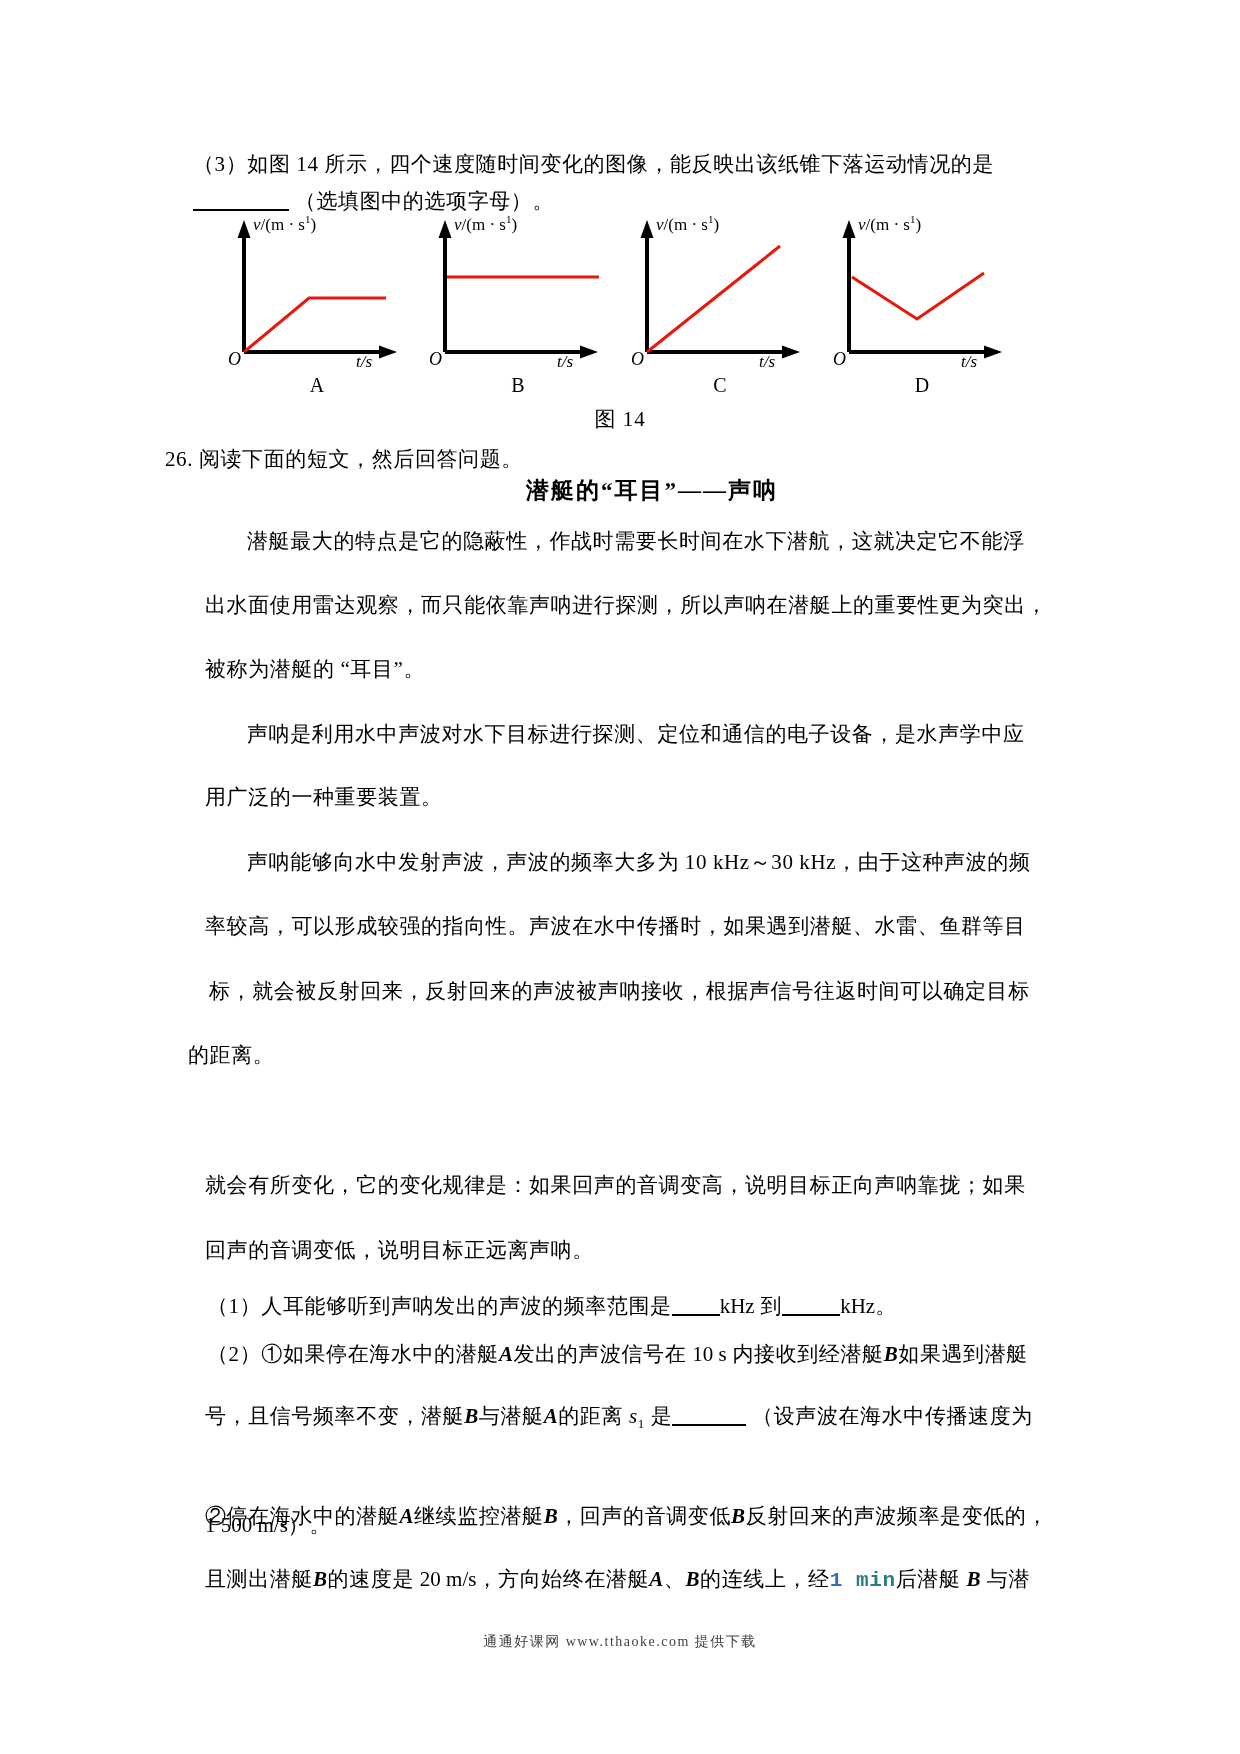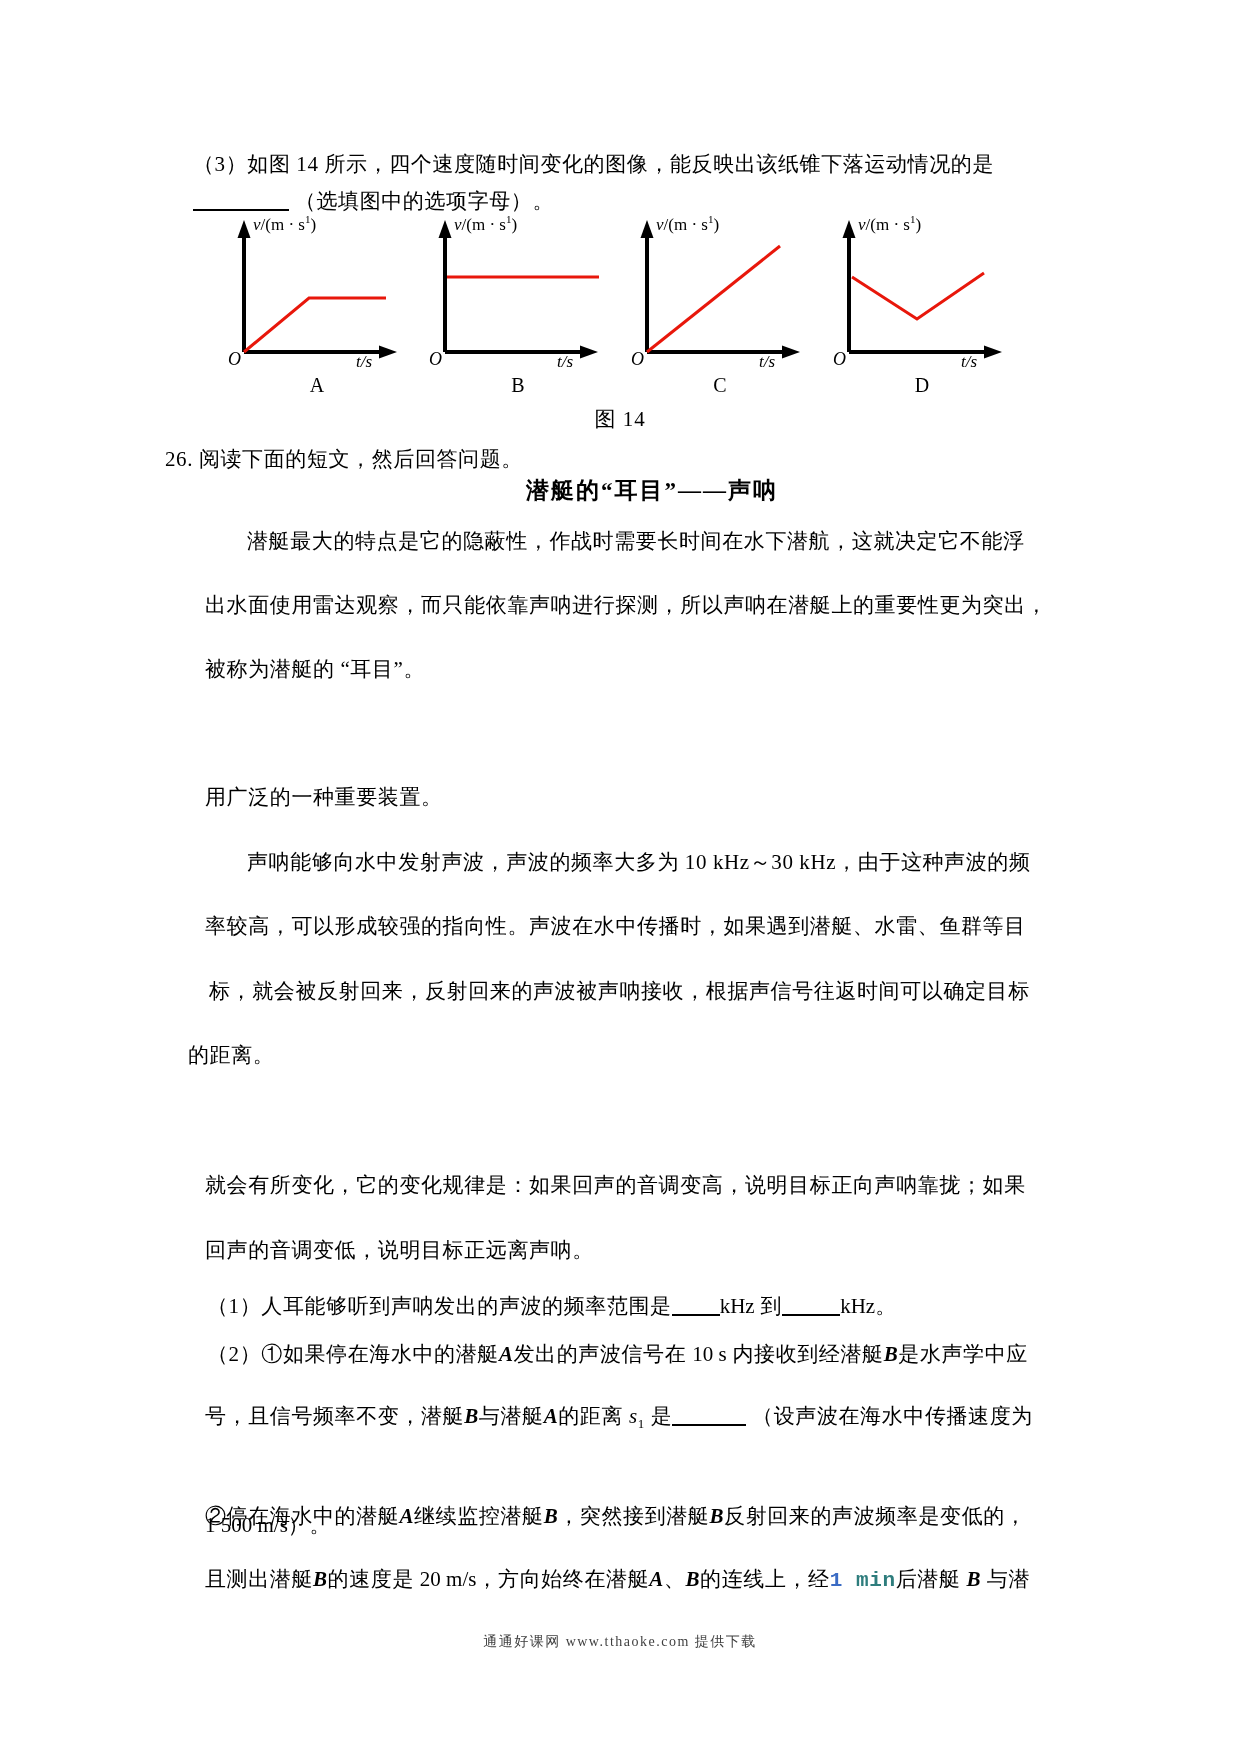--- a/index.html
+++ b/index.html
@@ -109,29 +109,30 @@
   </div>
 
   <div class="line center caption-line" style="top:406px;">图 14</div>
 
   <div class="line" style="left:165px; top:446px;">26. 阅读下面的短文，然后回答问题。</div>
   <div class="line center title-line" style="top:477px;padding-left:32px;">潜艇的“耳目”——声呐</div>
 
   <div class="line" style="left:205px; top:592px;">出水面使用雷达观察，而只能依靠声呐进行探测，所以声呐在潜艇上的重要性更为突出，</div>
   <div class="line" style="left:247px; top:528px;">潜艇最大的特点是它的隐蔽性，作战时需要长时间在水下潜航，这就决定它不能浮</div>
   <div class="line" style="left:205px; top:656px;text-align:right;">被称为潜艇的 “耳目”。</div>
+  <div class="line" style="left:247px; top:721px;">声呐是利用水中声波对水下目标进行探测、定位和通信的电子设备，是水声学中应</div>
   <div class="line" style="left:205px; top:784px;">用广泛的一种重要装置。</div>
   <div class="line" style="left:247px; top:849px;">声呐能够向水中发射声波，声波的频率大多为 10 kHz～30 kHz，由于这种声波的频</div>
   <div class="line" style="left:205px; top:913px;">率较高，可以形成较强的指向性。声波在水中传播时，如果遇到潜艇、水雷、鱼群等目</div>
   <div class="line" style="left:209px; top:978px;">标，就会被反射回来，反射回来的声波被声呐接收，根据声信号往返时间可以确定目标</div>
   <div class="line" style="left:188px; top:1042px;">的距离。</div>
   <div class="line" style="left:205px; top:1172px;">就会有所变化，它的变化规律是：如果回声的音调变高，说明目标正向声呐靠拢；如果</div>
   <div class="line" style="left:205px; top:1237px;">回声的音调变低，说明目标正远离声呐。</div>
 
   <div class="line" style="left:207px; top:1293px;"><span>（1）人耳能够听到声呐发出的声波的频率范围是</span><span class="seg-blank" style="width: 48px;"></span><span class="seg-lat">kHz</span><span> 到</span><span class="seg-blank" style="width: 58px;"></span><span class="seg-lat">kHz</span><span>。</span></div>
-  <div class="line" style="left:207px; top:1341px;"><span>（2）①如果停在海水中的潜艇</span><span class="seg-var">A</span><span>发出的声波信号在 </span><span class="seg-lat">10 s</span><span> 内接收到经潜艇</span><span class="seg-var">B</span><span>是水声学中应</span></div>
+  <div class="line" style="left:207px; top:1341px;"><span>（2）①如果停在海水中的潜艇</span><span class="seg-var">A</span><span>发出的声波信号在 </span><span class="seg-lat">10 s</span><span> 内接收到经潜艇</span><span class="seg-var">B</span><span>如果遇到潜艇</span></div>
   <div class="line" style="left:205px; top:1403px;"><span>号，且信号频率不变，潜艇</span><span class="seg-var">B</span><span>与潜艇</span><span class="seg-var">A</span><span>的距离 </span><span class="seg-vs">s</span><sub class="seg-sub">1</sub><span> 是</span><span class="seg-blank" style="width: 74px;"></span><span> （设声波在海水中传播速度为</span></div>
   <div class="line" style="left:205px; top:1512px;text-align:center;"><span class="seg-lat">1 500 m/s</span><span>）。</span></div>
-  <div class="line" style="left:205px; top:1503px;"><span>②停在海水中的潜艇</span><span class="seg-var">A</span><span>继续监控潜艇</span><span class="seg-var">B</span><span>，突然接到潜艇</span><span class="seg-var">B</span><span>反射回来的声波频率是变低的，</span></div>
+  <div class="line" style="left:205px; top:1503px;"><span>②停在海水中的潜艇</span><span class="seg-var">A</span><span>继续监控潜艇</span><span class="seg-var">B</span><span>，回声的音调变低</span><span class="seg-var">B</span><span>反射回来的声波频率是变低的，</span></div>
   <div class="line" style="left:205px; top:1566px;"><span>且测出潜艇</span><span class="seg-var">B</span><span>的速度是 </span><span class="seg-lat">20 m/s</span><span>，方向始终在潜艇</span><span class="seg-var">A</span><span>、</span><span class="seg-var">B</span><span>的连线上，经</span><span class="seg-c1">1</span><span class="seg-c2"> min</span><span>后潜艇 </span><span class="seg-var">B</span><span> 与潜</span></div>
 
   <div class="line center footer-line" style="top:1628px;">通通好课网  www.tthaoke.com  提供下载</div>
 </div>
 
 </body></html>

